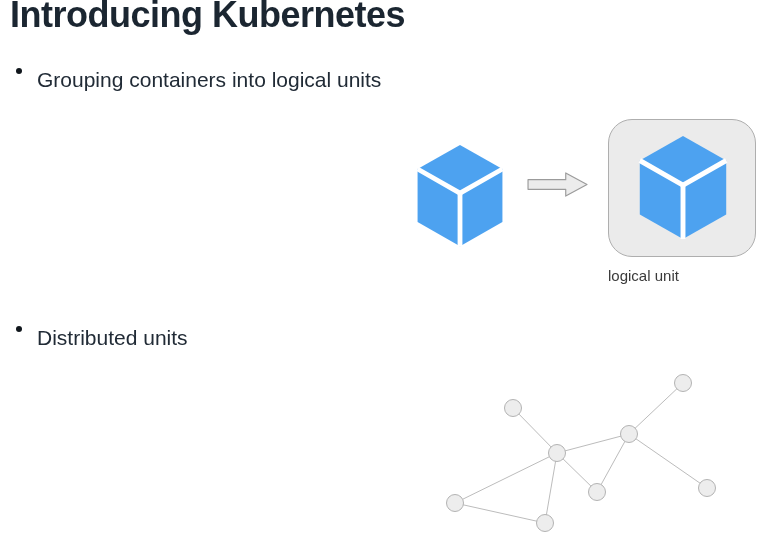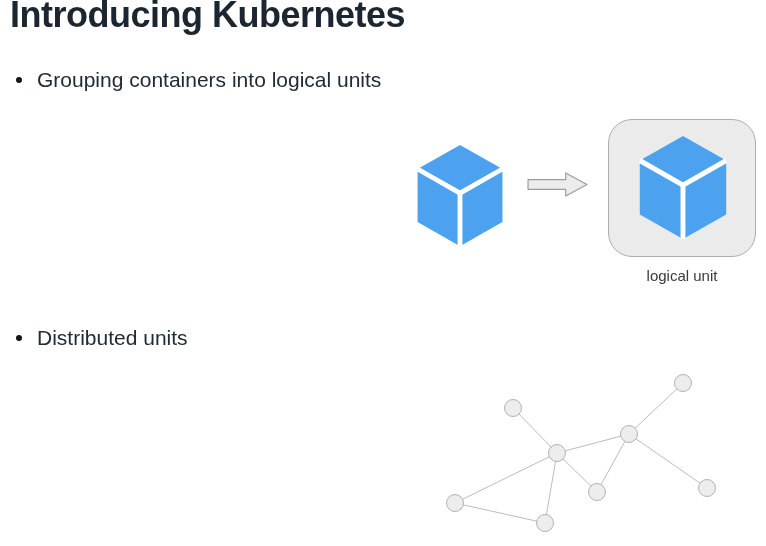--- a/index.html
+++ b/index.html
@@ -18,21 +18,20 @@
     top: -6px;
     margin: 0;
     font-size: 36px;
     font-weight: 700;
     color: #1b2631;
     letter-spacing: -0.5px;
   }
   .bullet {
     position: absolute;
     display: flex;
-    align-items: center;
     gap: 15px;
     font-size: 21px;
     color: #212b36;
   }
   .bullet .dot {
     width: 6px;
     height: 6px;
     border-radius: 50%;
     background: #10161c;
     flex: 0 0 auto;
@@ -70,21 +69,21 @@
   }
   .cube-right {
     position: absolute;
     left: 23px; top: 13px;
     width: 102px; height: 110px;
   }
   .caption {
     position: absolute;
     left: 608px; top: 267px;
     width: 148px;
-    text-align: center;
+    text-align: left;
     font-size: 15px;
     color: #3a3a3a;
   }
   #network {
     position: absolute;
     left: 0; top: 0;
     width: 766px; height: 546px;
   }
 </style>
 </head>

